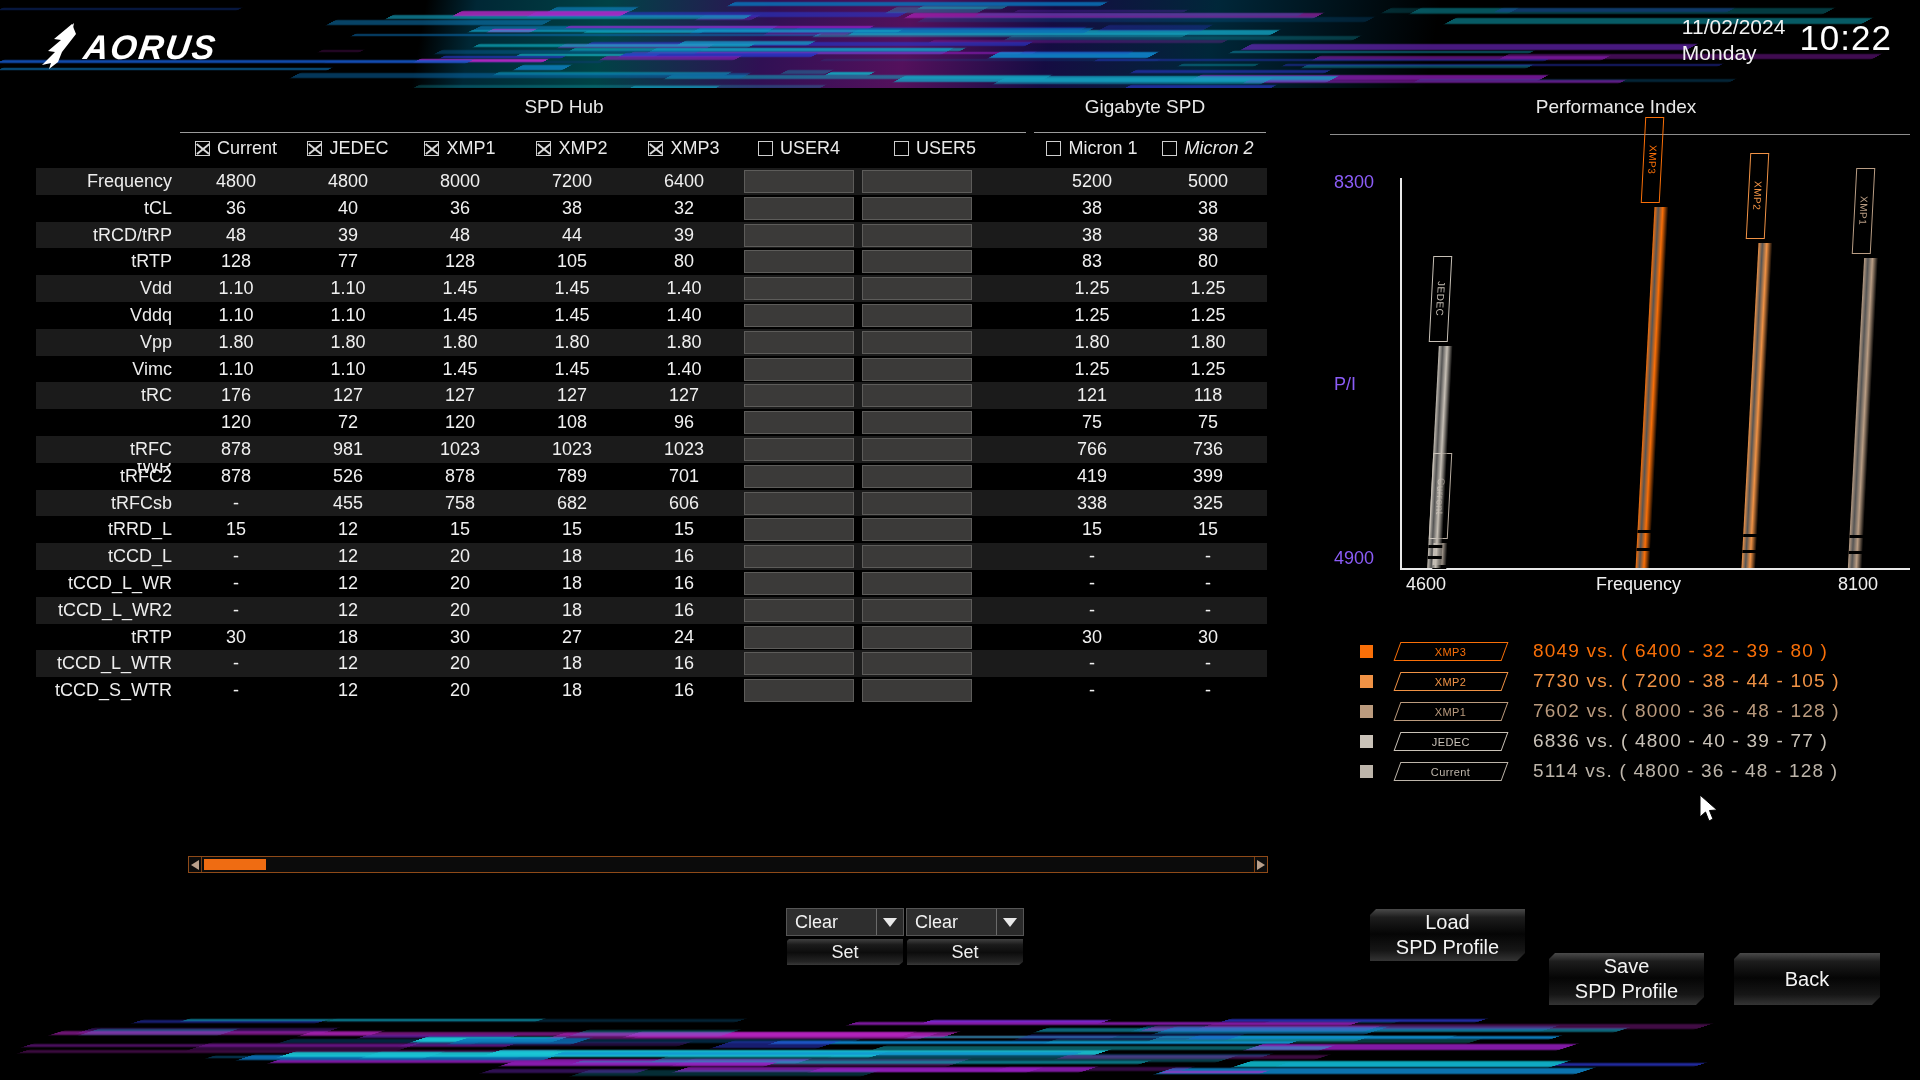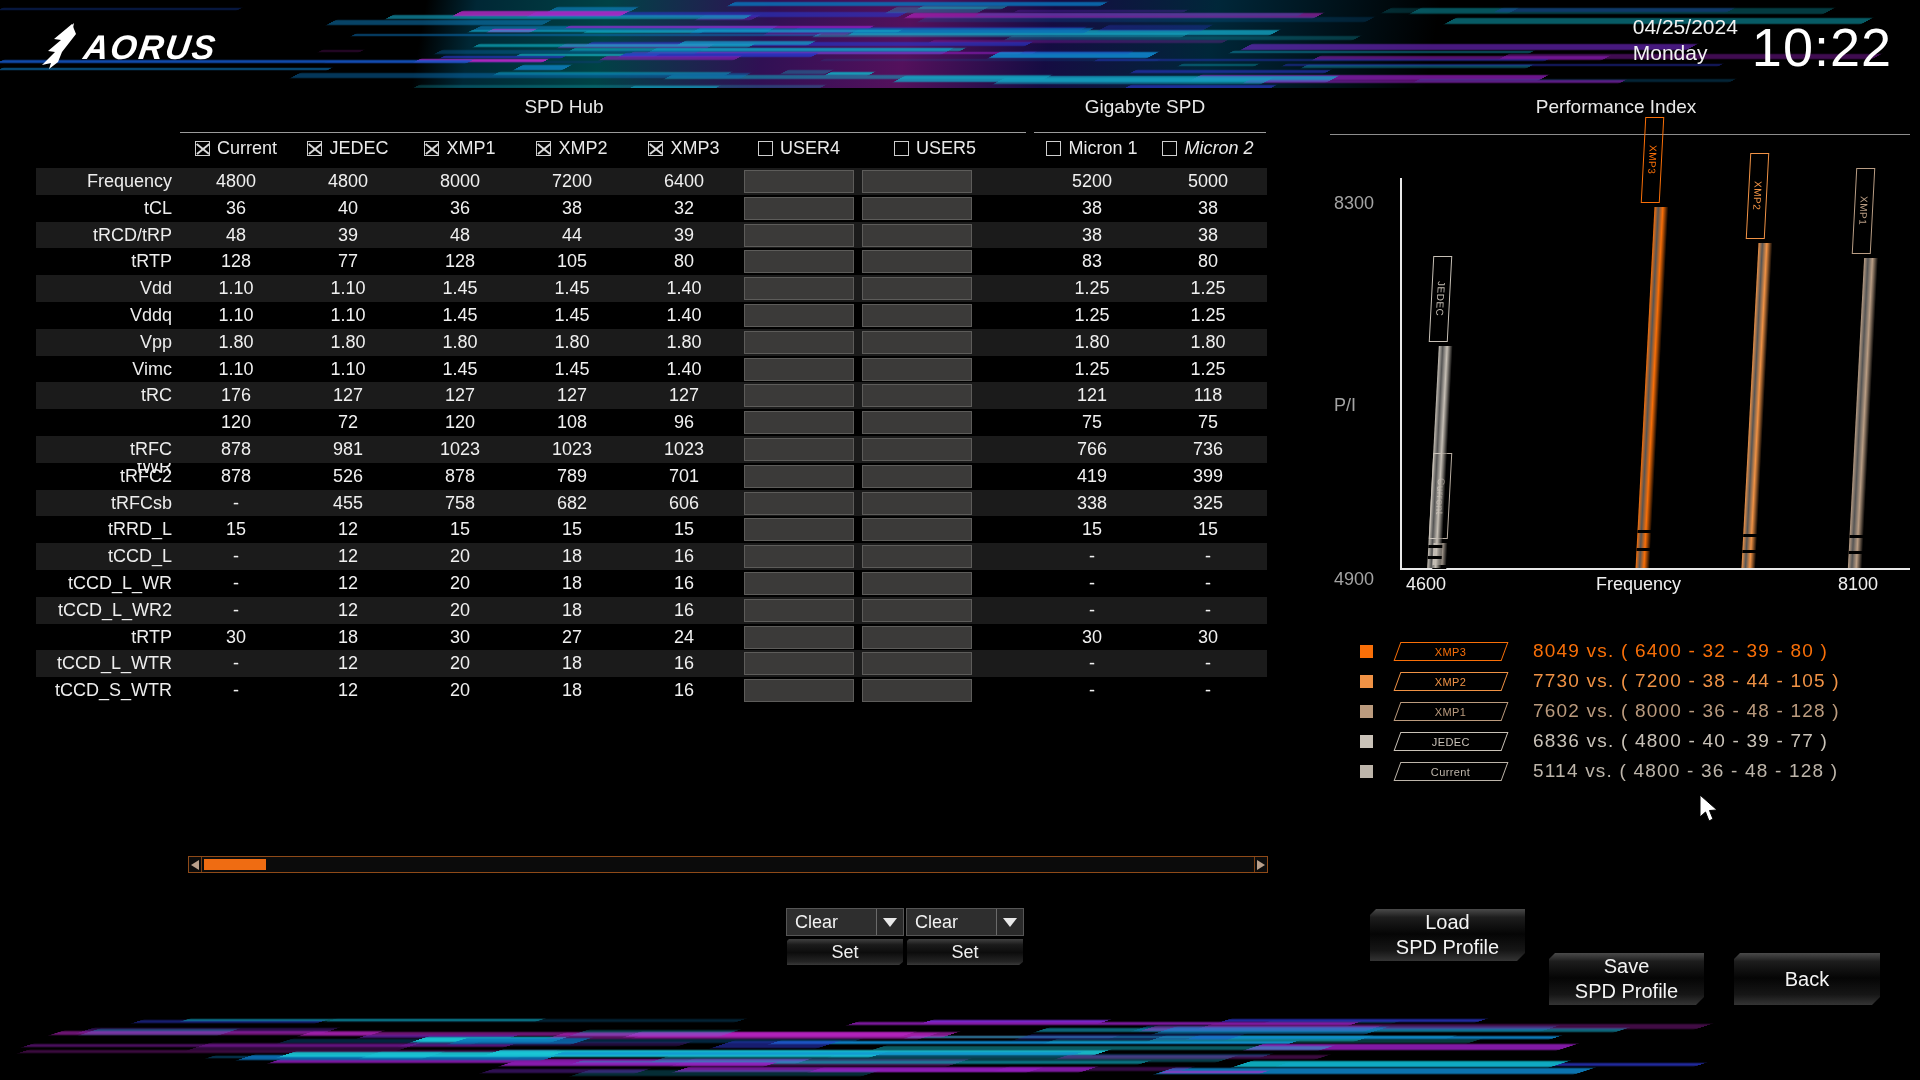--- a/index.html
+++ b/index.html
@@ -41,21 +41,21 @@
     clip-path: polygon(4% 0, 100% 0, 96% 100%, 0 100%);
   }
   .title-tab .tab-text {
     position:absolute; inset:0; display:flex; align-items:center; justify-content:center;
     font-size:22px; color:#111; letter-spacing:.5px; font-weight:500;
   }
   .clock-wrap { position:absolute; right:28px; top:14px; display:flex; align-items:flex-start; gap:14px; }
   .clock-date { text-align:left; line-height:1.22; }
   .clock-date .d1 { font-size:21px; color:#f2f2f2; }
   .clock-date .d2 { font-size:21px; color:#f2f2f2; }
-  .clock-time { font-size:54px; line-height:1; color:#fff; margin-top:6px; font-weight:400; letter-spacing:1px;text-align:right;}
+  .clock-time { font-size:35px; line-height:1; color:#fff; margin-top:6px; font-weight:400; letter-spacing:1px;text-align:right;}
 
   
   .footer { position:absolute; left:0; bottom:0; width:1920px; height:76px; overflow:hidden; }
 
   
   .panel-left { position:absolute; left:0px; top:96px; width:1300px; height:760px; }
   .panel-right { position:absolute; left:1312px; top:96px; width:608px; height:760px; }
 
   .section-title { text-align:center; font-size:19px; color:#e8e8e8; }
 
@@ -104,21 +104,21 @@
         background: linear-gradient(180deg,#404040 0%, #1b1b1b 22%, #0c0c0c 52%, #242424 88%, #3a3a3a 100%);
         clip-path: polygon(4px 0, 100% 0, 100% calc(100% - 5px), calc(100% - 6px) 100%, 0 100%, 0 4px);
         display:flex; align-items:center; justify-content:center; font-size:18px; color:#f0f0f0;
         border:1px solid #000;}
 
   
   .chart-area { position:absolute; left:18px; top:38px; width:580px; height:480px; }
   .chart-topline { position:absolute; left:0; top:0; width:580px; height:1px; background:#8d8d8d; }
   .yaxis { position:absolute; left:70px; top:44px; width:2px; height:390px; background:#e8e8e8; }
   .xaxis { position:absolute; left:70px; top:434px; width:510px; height:2px; background:#e8e8e8; }
-  .ylab { position:absolute; font-size:18px; color:#a3a3a3;margin-top:21px; }
+  .ylab { position:absolute; font-size:18px; color:#8b5cf6; }
   .xtick { position:absolute; top:440px; font-size:18px; color:#f0f0f0; }
   .xlab { position:absolute; top:440px; font-size:18px; color:#f0f0f0; }
 
   .bar { position:absolute; width:14px; transform: skewX(-3deg); }
   .bar .seg { position:absolute; left:0; width:100%; }
   .bar-tag {
     position:absolute; width:19px; border:1px solid; transform: skewX(-3deg);
     display:flex; align-items:center; justify-content:center;
   }
   .bar-tag span { writing-mode: vertical-rl; font-size:10px; letter-spacing:.5px; white-space:nowrap; }
@@ -235,21 +235,21 @@
       <svg class="logo-falcon" viewBox="0 0 52 48">
         <path d="M34 2 L16 17 L23 18 L10 29 L17 30 L4 43 L13 41 L11 47 L20 40 L24 30 L31 21 L38 12 Z" fill="#ffffff"></path>
         <path d="M36 1 L20 16 L28 16 L18 26 L27 25 L33 17 Z" fill="#ffffff"></path>
       </svg>
       <div class="logo-text">AORUS</div>
     </div>
 
 
     <div class="clock-wrap">
       <div class="clock-date">
-        <div class="d1">04/25/2024</div>
+        <div class="d1">11/02/2024</div>
         <div class="d2">Monday</div>
       </div>
       <div class="clock-time">10:22</div>
     </div>
   </div>
 
   <div class="panel-left">
     <div class="section-title" style="position:absolute; left:414px; top:0; width:300px;">SPD Hub</div>
     <div class="section-title" style="position:absolute; left:1020px; top:0; width:250px;">Gigabyte SPD</div>
 

